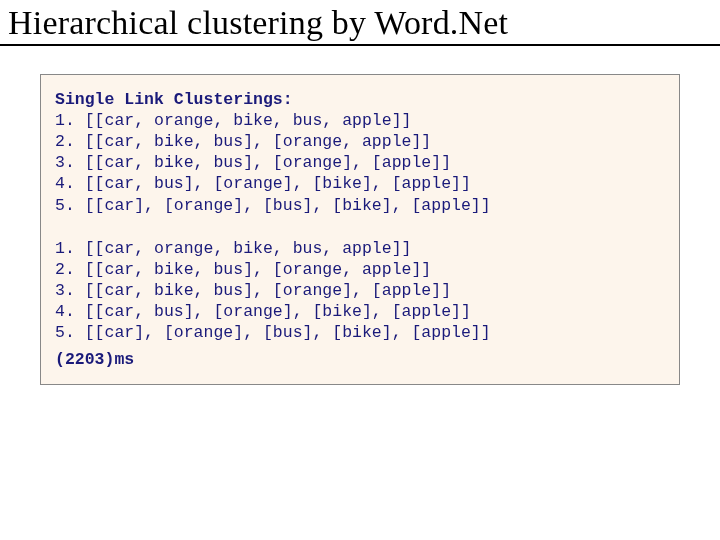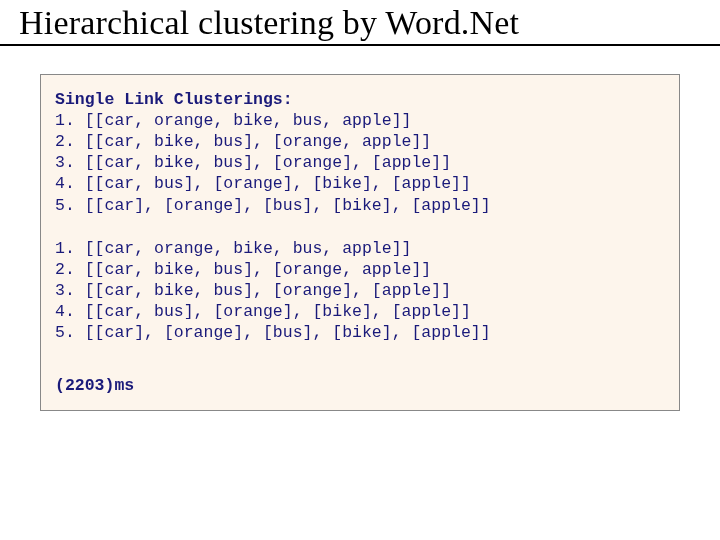--- a/index.html
+++ b/index.html
@@ -7,21 +7,21 @@
     padding: 0;
     width: 720px;
     height: 540px;
     background: #ffffff;
     font-family: "Times New Roman", serif;
     overflow: hidden;
   }
   .title {
     font-size: 34px;
     font-weight: normal;
-    padding: 4px 8px 2px 19px;
+    padding: 4px 8px 2px 8px;
     border-bottom: 2px solid #000;
     letter-spacing: 0.2px;
   }
   .output-box {
     margin: 28px 40px 0 40px;
     background: #fdf5ec;
     border: 1px solid #888;
     padding: 10px 14px 14px 14px;
     font-family: "Courier New", monospace;
     font-size: 16.5px;
@@ -33,21 +33,21 @@
     color: #1a1a7a;
     margin-top: 4px;
   }
   .row {
     white-space: pre;
   }
   .gap {
     height: 22px;
   }
   .timing {
-    margin-top: 32px;
+    margin-top: 6px;
     font-weight: bold;
     color: #1a1a7a;
   }
 </style>
 </head>
 <body>
 
 <div class="title">Hierarchical clustering by Word.Net</div>
 
 <div class="output-box">

